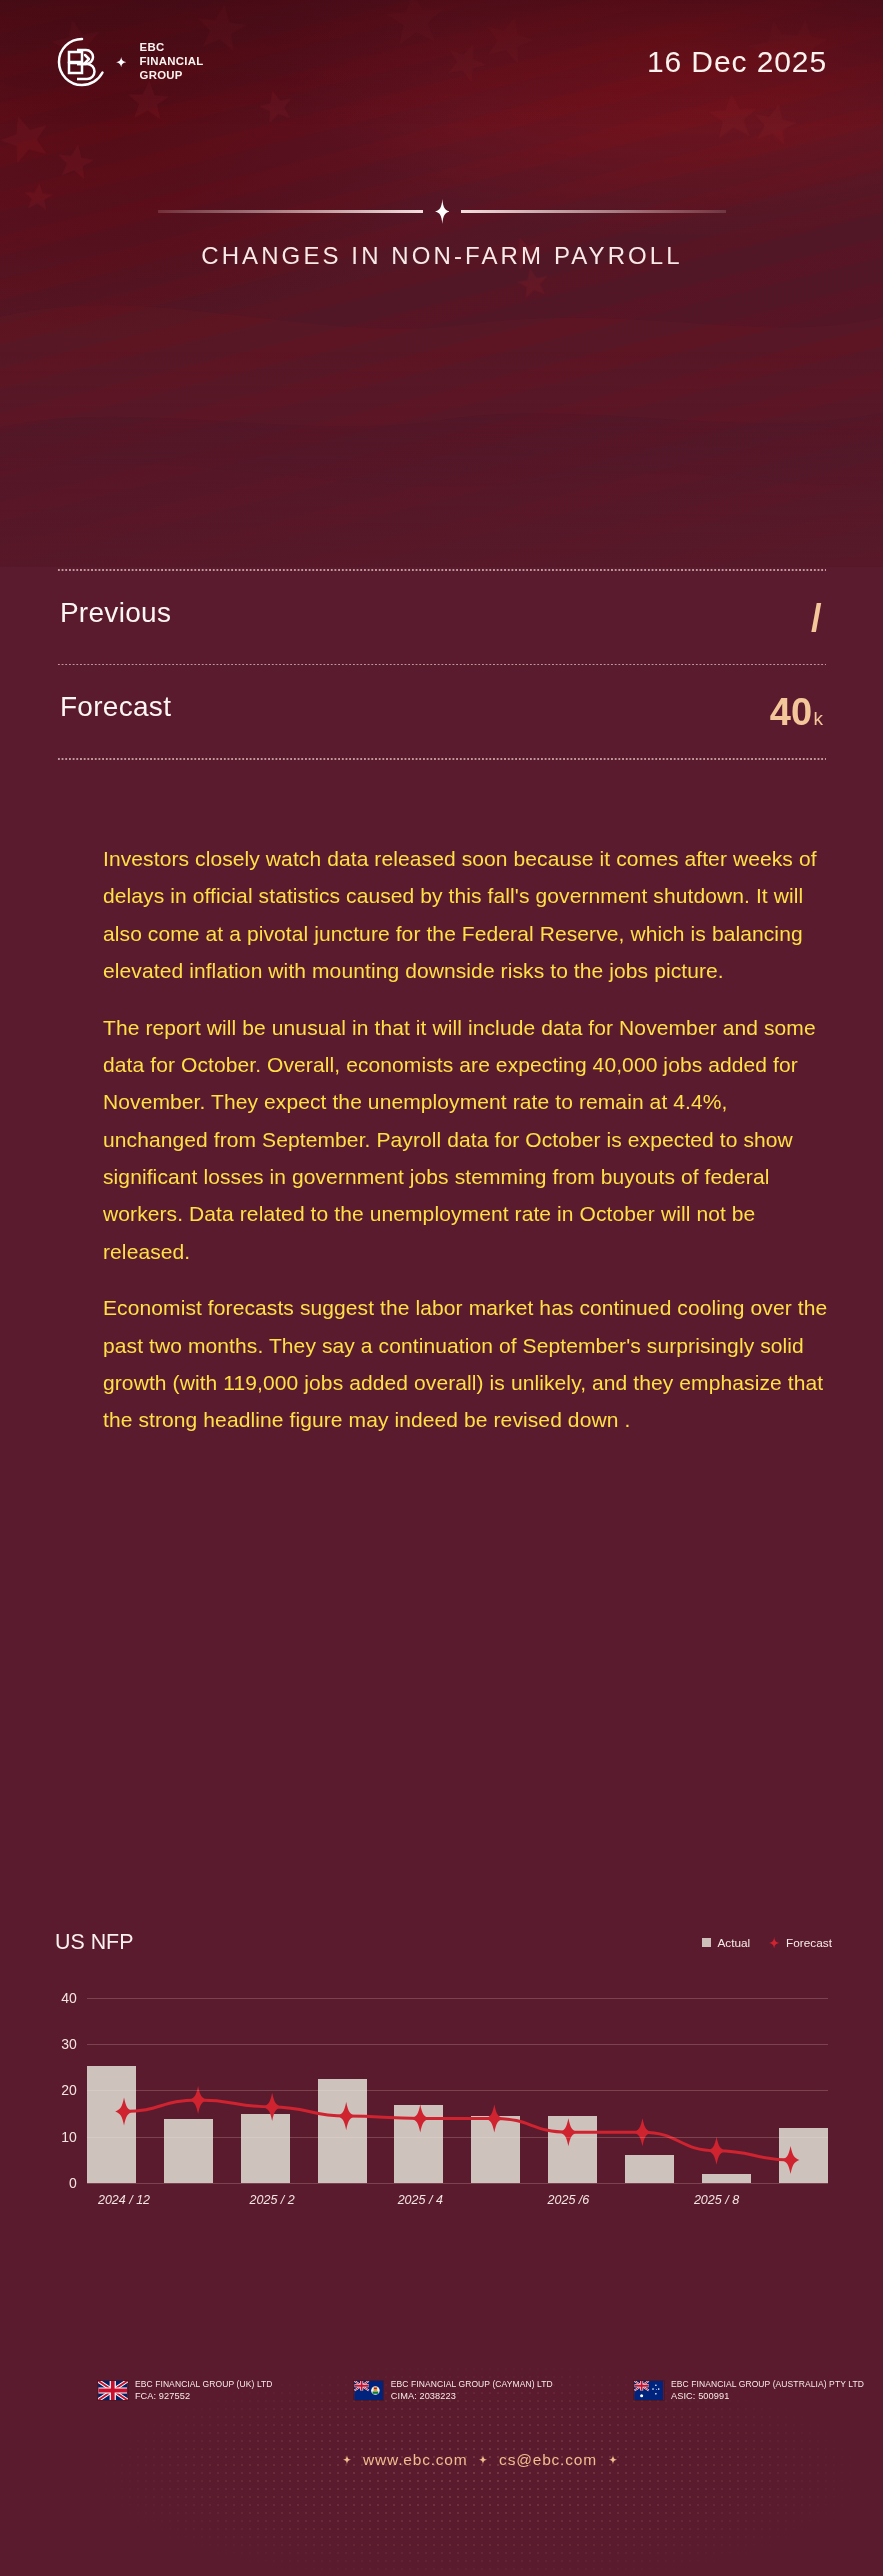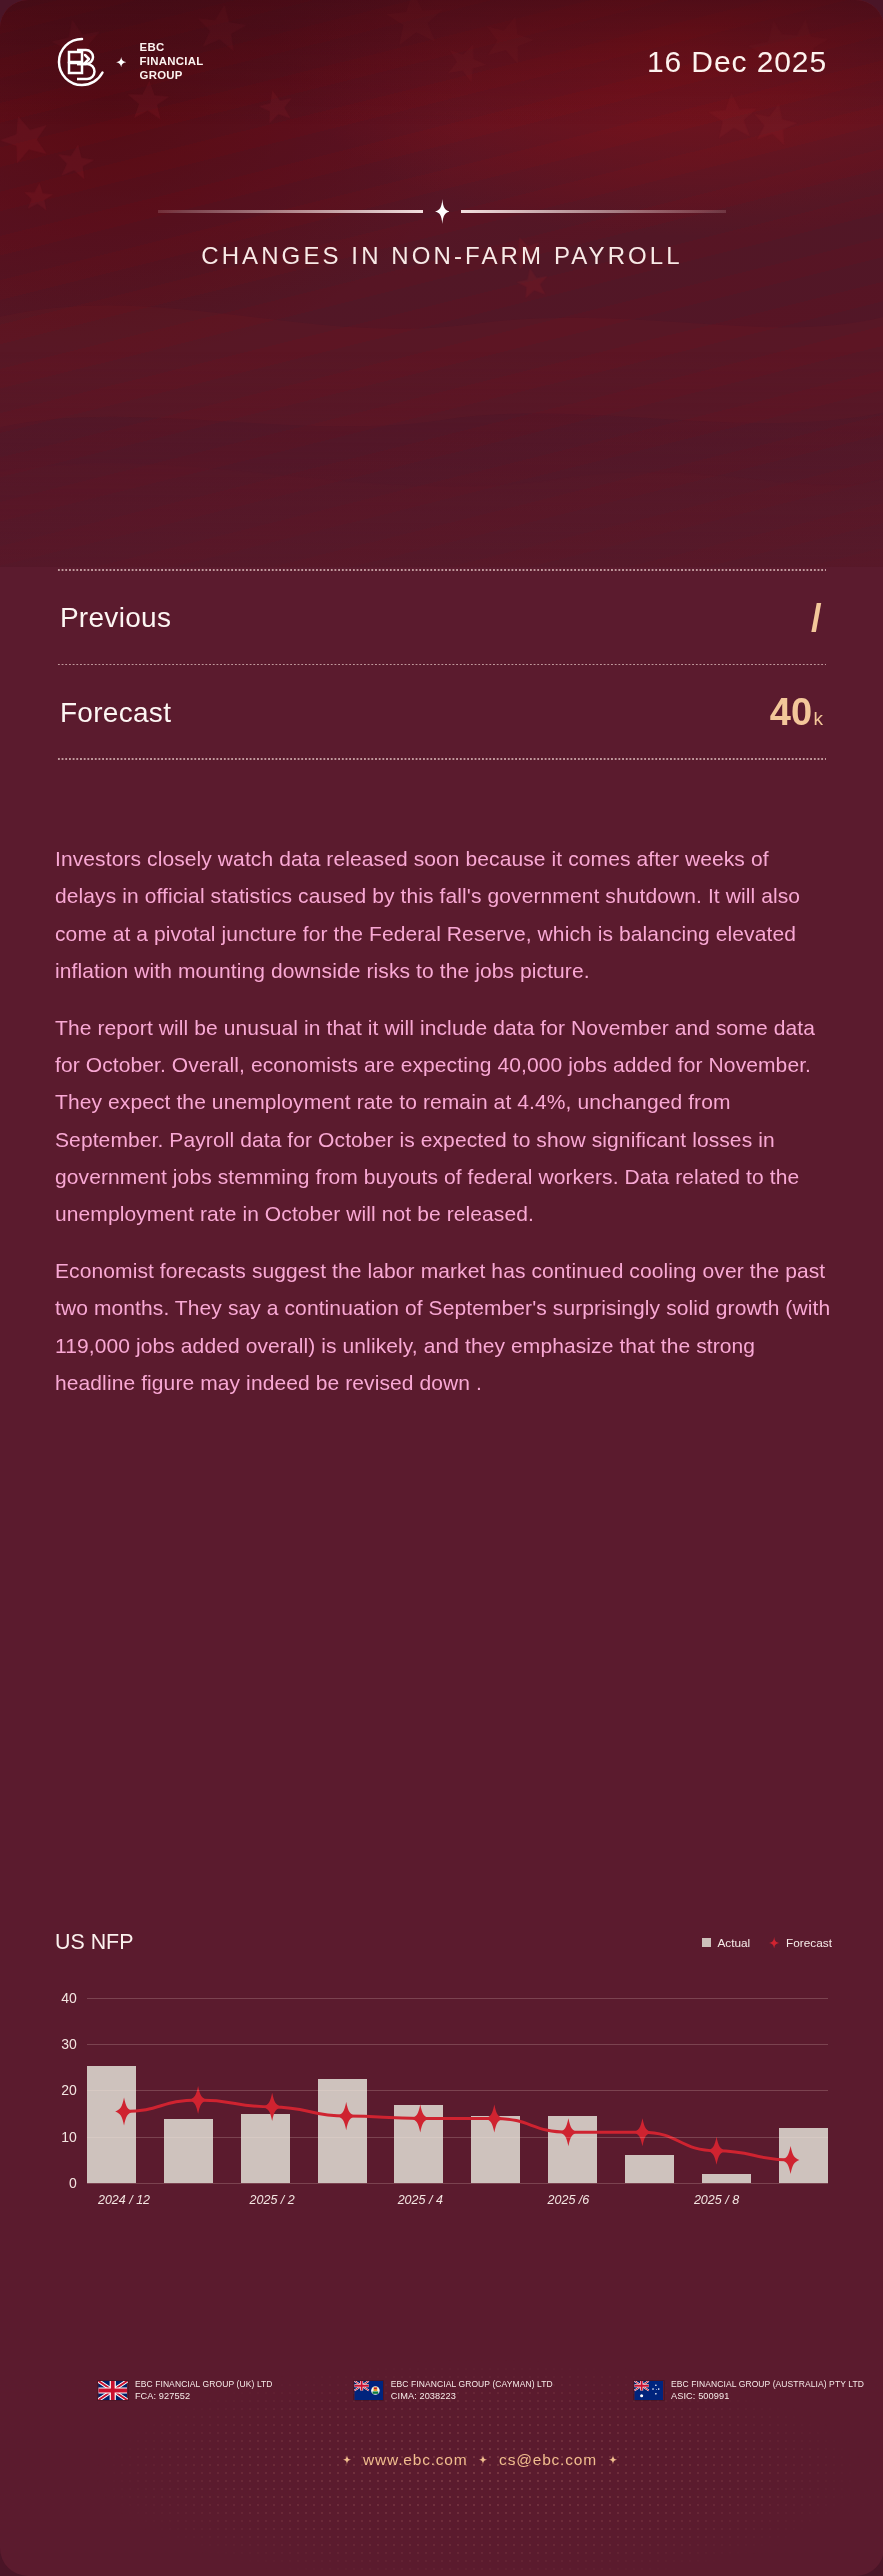--- a/index.html
+++ b/index.html
@@ -8,21 +8,20 @@
     width: 884px;
     background: #4a1527;
     font-family: "Liberation Sans", sans-serif;
   }
   #page {
     position: relative;
     width: 884px;
     height: 2576px;
     overflow: hidden;
     background: #5b1b2e;
-    border-radius: 28px;
   }
 
   
   .hero {
     position: relative;
     width: 884px;
     height: 567px;
     overflow: hidden;
     background:
       radial-gradient(ellipse 663px 309px at 78% 8%, rgba(128,20,28,0.85) 0%, rgba(100,16,28,0.0) 62%),
@@ -114,43 +113,44 @@
   .stats {
     position: absolute; top: 569px; left: 57px; width: 769px; z-index: 5;
   }
   .dot-rule {
     height: 1.5px;
     background-image: radial-gradient(circle, rgba(255,230,224,.62) 0.7px, transparent 0.7px);
     background-size: 3.7px 1.5px;
     background-repeat: repeat-x;
   }
   .stat-row {
-    display: flex; align-items: center; justify-content: space-between;
+    display: flex; align-items: flex-start; justify-content: space-between;
     padding: 26px 2.9px 24px 2.9px;
   }
   .stat-label {
     color: #fdf6f3; font-size: 28px; font-weight: 400; letter-spacing: 0.3px;
   }
   .stat-value {
     color: #f3c79a; font-size: 38px; font-weight: 600; letter-spacing: 0;
     display: flex; align-items: baseline; gap: 1.5px;
   }
   .stat-unit { font-size: 19px; font-weight: 500; }
 
   
   .body-copy {
     position: absolute; top: 840px; left: 55px; width: 777px; z-index: 5;
   }
   .body-copy p {
-    color: #f9a8d4;
+    color: #fde047;
     font-size: 21px;
     line-height: 1.78;
     font-weight: 400;
     letter-spacing: 0.1px;
     margin-bottom: 19px;
+    margin-left: 48px;
   }
 
   
   .chart-block {
     position: absolute; top: 1930px; left: 55px; width: 777px; z-index: 5;
   }
   .chart-head {
     display: flex; align-items: center; justify-content: space-between;
     margin-bottom: 25px;
   }

